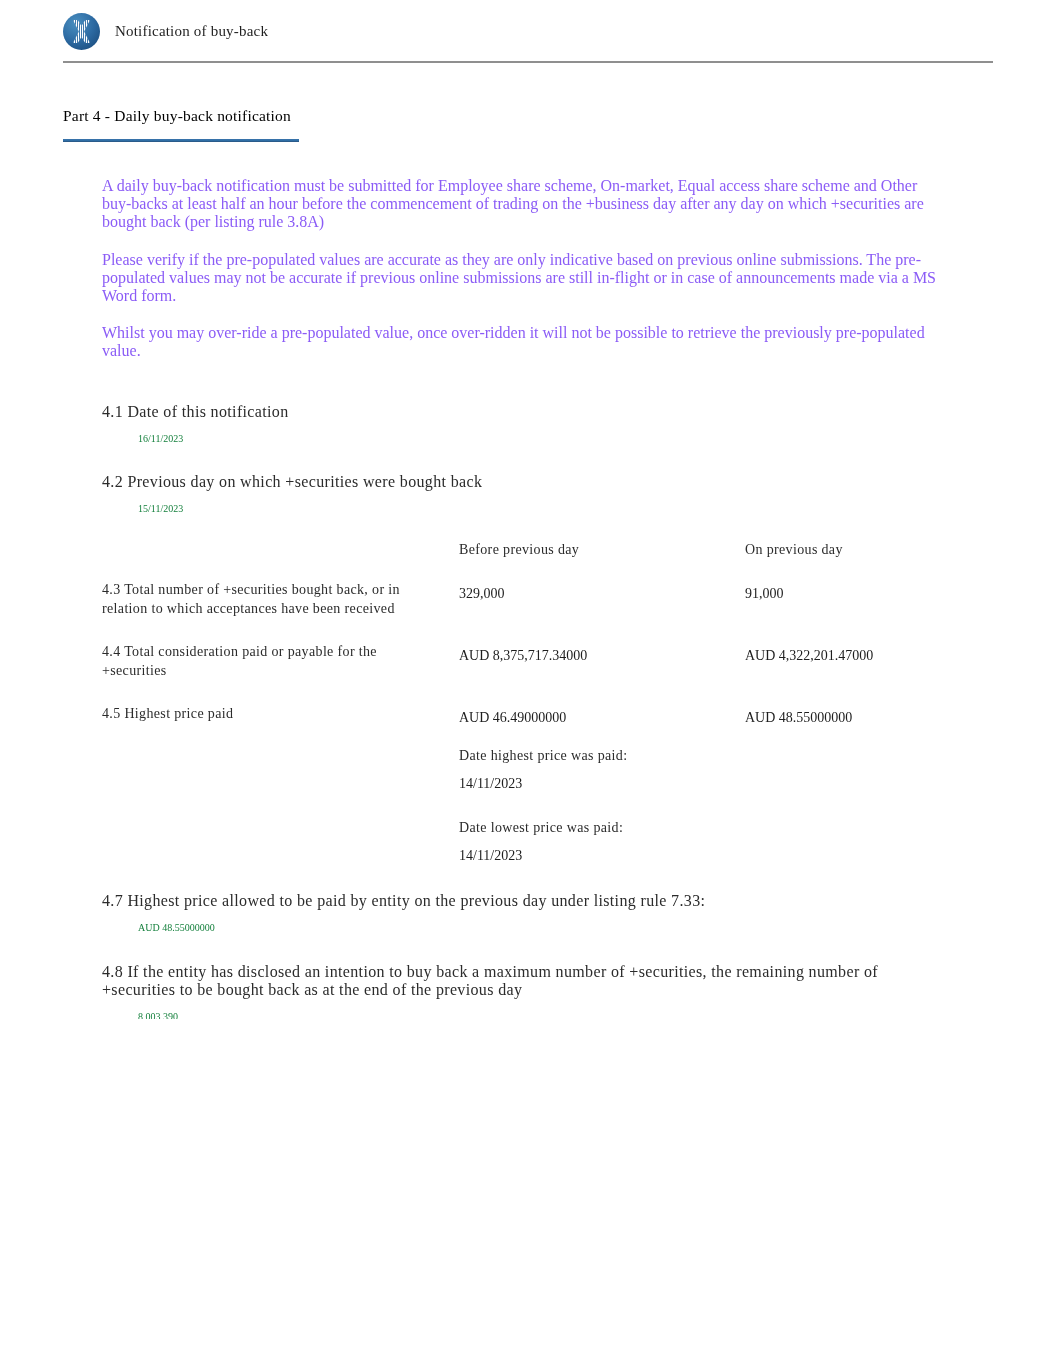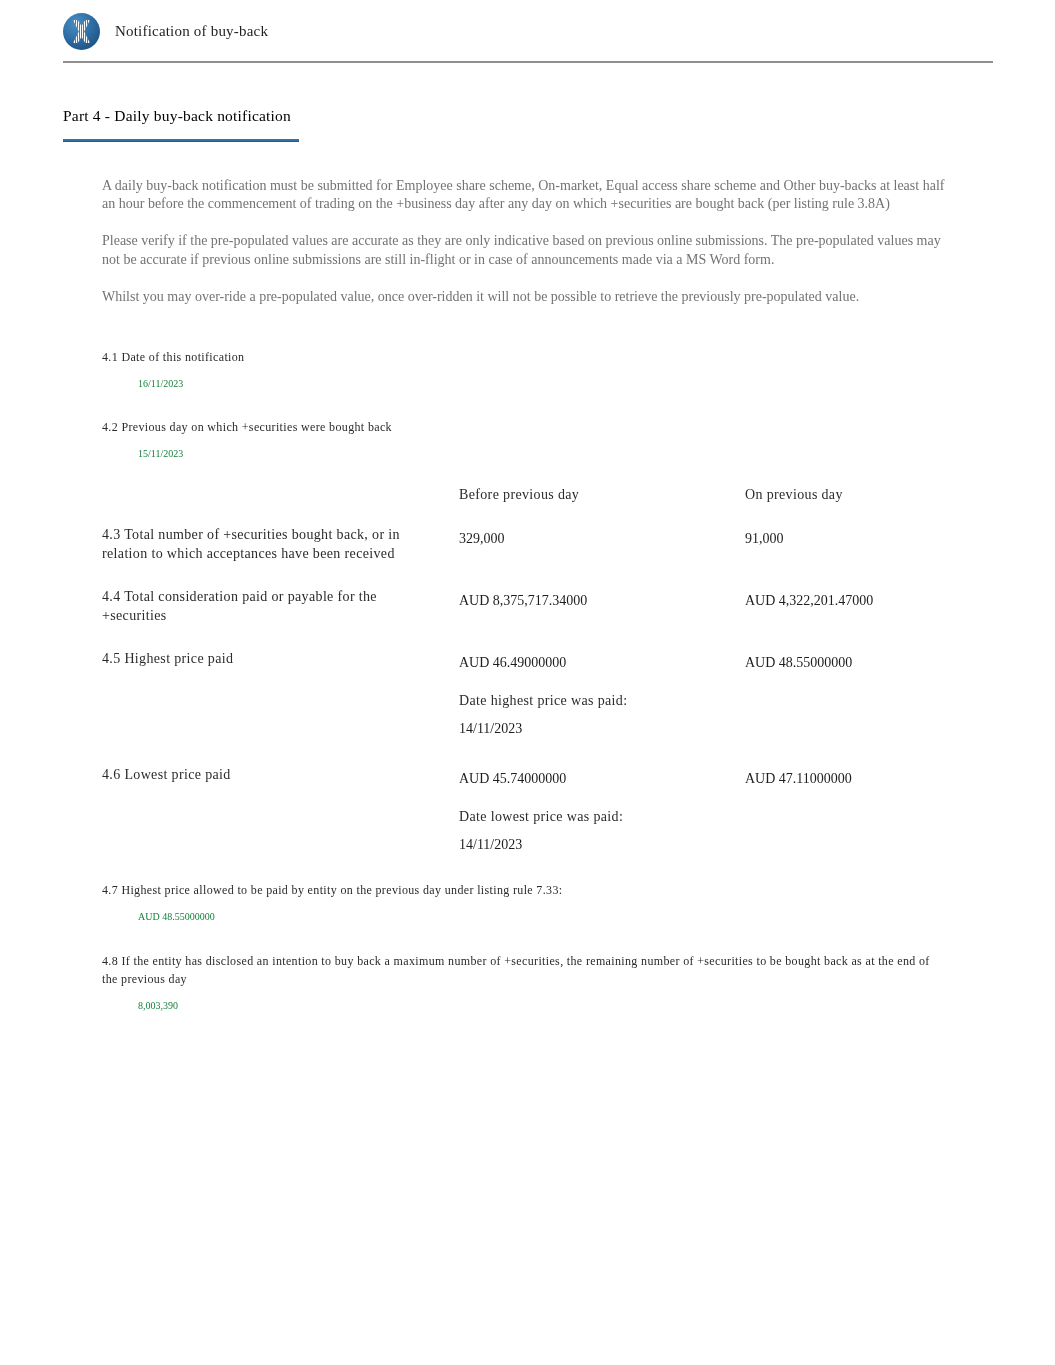--- a/index.html
+++ b/index.html
@@ -32,28 +32,28 @@
   }
   .part-underline {
     margin:14px 0 0 63px;
     width:236px; height:3px;
     background:linear-gradient(180deg,#3a74ab 0%,#2e6da4 60%,#274e77 100%);
   }
 
   
   .content { margin:35px 62px 0 102px; width:845px; }
   .intro p {
-    font-size:14px; line-height:18.2px;
-    color:#737373; margin-bottom:19px;
+    font-size:16px; line-height:18.2px;
+    color:#8b5cf6; margin-bottom:19px;
   }
   .intro p:last-child { margin-bottom:0; }
 
   .q { margin-top:42px; }
   .q-tight { margin-top:29px; }
-  .q-label { font-size:12px; color:#2b2b2b; letter-spacing:.35px; line-height:18px; }
+  .q-label { font-size:16px; color:#2b2b2b; letter-spacing:.35px; line-height:18px; }
   .q-value { margin-top:12px; font-size:10px; color:#15803d;margin-left:36px; }
 
   
   .ftable { margin-top:28px; }
   .frow { display:grid; grid-template-columns:357px 286px 1fr; }
   .cell { font-size:14px; color:#1e1e1e; }
   .cell.label { padding-right:16px; letter-spacing:.35px; line-height:19px; color:#2b2b2b; }
   .thead .cell { letter-spacing:.35px; color:#2b2b2b; }
   .thead { margin-bottom:22px; }
   .frow-q { margin-bottom:24px; }
@@ -163,25 +163,20 @@
       </div>
       <div class="frow date-sub">
         <div class="cell label"></div>
         <div class="cell">
           <div class="date-label">Date highest price was paid:</div>
           <div class="date-value">14/11/2023</div>
         </div>
         <div class="cell"></div>
       </div>
 
-      <div class="frow">
-        <div class="cell label">4.6 Lowest price paid</div>
-        <div class="cell val">AUD 45.74000000</div>
-        <div class="cell val">AUD 47.11000000</div>
-      </div>
       <div class="frow date-sub">
         <div class="cell label"></div>
         <div class="cell">
           <div class="date-label">Date lowest price was paid:</div>
           <div class="date-value">14/11/2023</div>
         </div>
         <div class="cell"></div>
       </div>
 
     </div>

